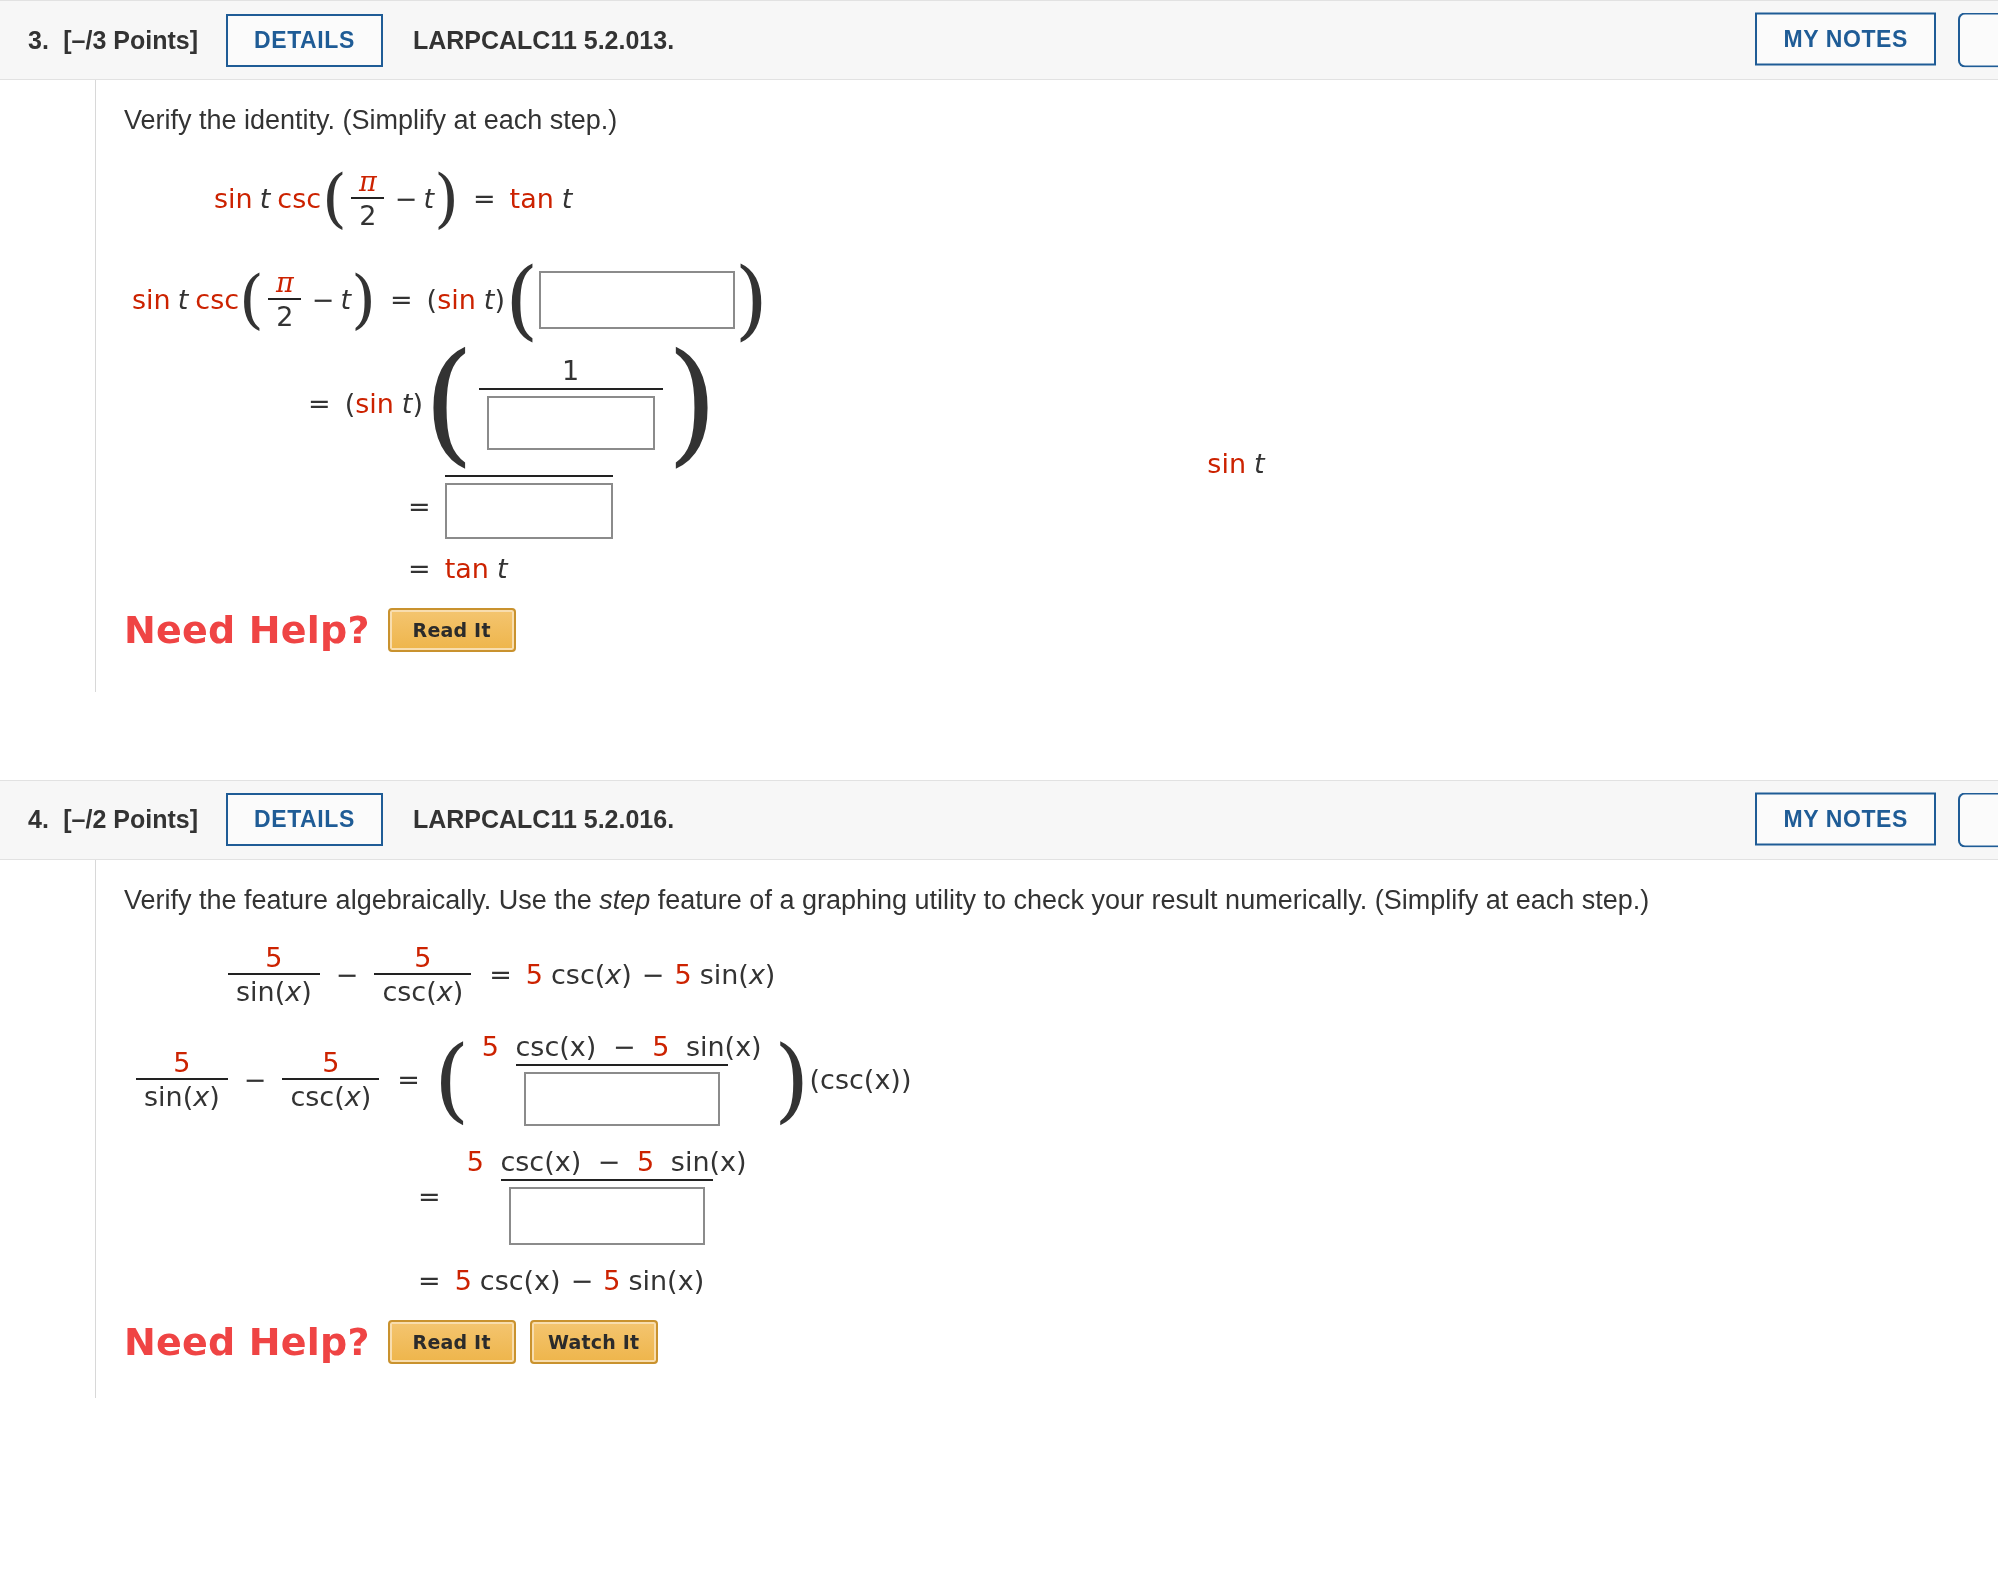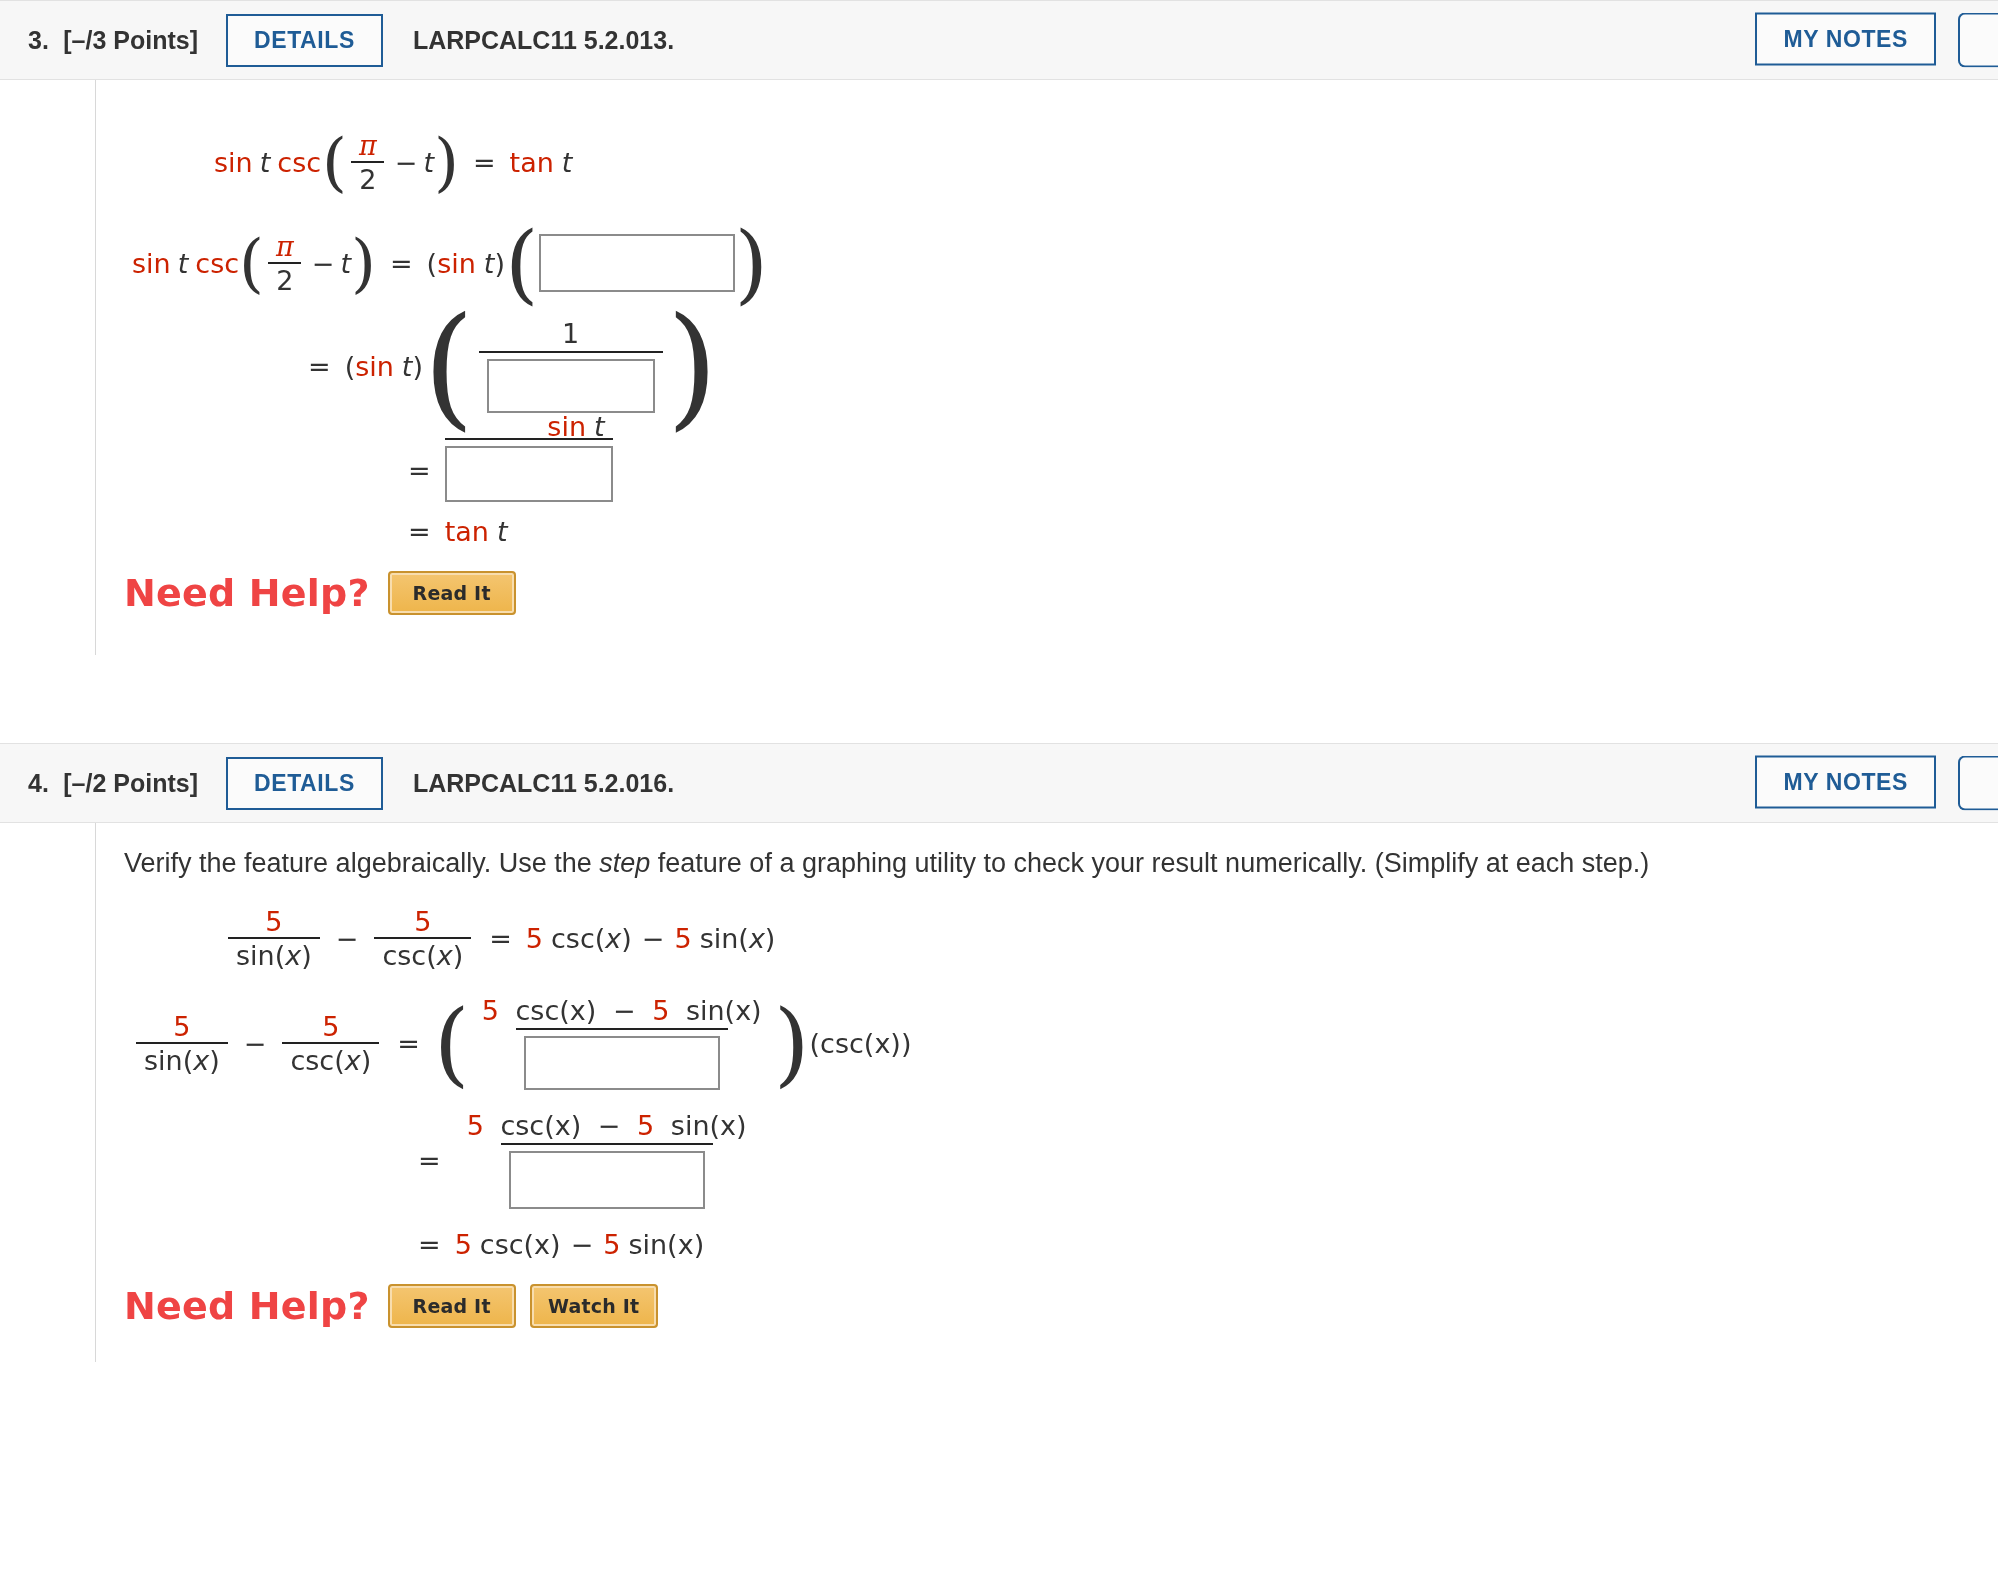--- a/index.html
+++ b/index.html
@@ -179,20 +179,21 @@
   <button class="btn-outline details-btn">DETAILS</button>
   <span class="prob-code">LARPCALC11 5.2.013.</span>
   <div class="header-right">
     <button class="btn-outline mynotes-btn">MY NOTES</button>
     <div class="edge-btn"></div>
   </div>
 </div>
 
 <div class="prob-body" style="padding-bottom:40px;">
 
+  <div class="qtext">Verify the identity. (Simplify at each step.)</div>
 
   <div class="math row" style="margin-top:30px; margin-left:90px;">
     <span class="red">sin</span>
     <span class="ital" style="margin:0 7px">t</span>
     <span class="red">csc</span>
     <span class="paren" style="font-size:64px; margin-left:1px;">(</span>
     <span class="frac">
       <span class="num ital red" style="font-family:'DejaVu Serif',serif;">π</span>
       <span class="den">2</span>
     </span>
@@ -235,21 +236,21 @@
     <span class="paren" style="font-size:132px;">(</span>
     <span class="frac">
       <span class="num" style="padding-bottom:4px; min-width:172px; text-align:center;">1</span>
       <span class="den" style="border-top:2px solid #222; padding-top:6px;">
         <input class="abox" style="width: 168px; height: 54px;">
       </span>
     </span>
     <span class="paren" style="font-size:132px;">)</span>
   </div>
 
-  <div class="math row" style="margin-left:350px; margin-top:-6px;">
+  <div class="math row" style="margin-left:350px; margin-top:-6px;justify-content:center;">
     <span class="frac">
       <span class="num" style="min-width:196px; text-align:center; padding-bottom:4px;">
         <span class="red">sin</span><span class="ital" style="margin-left:8px">t</span>
       </span>
     </span>
   </div>
 
   <div class="math row" style="margin-left:270px; margin-top:-6px;">
     <span class="eq-sign">=</span>
     <span style="border-top:2px solid #222; display:inline-block; padding-top:6px;">

